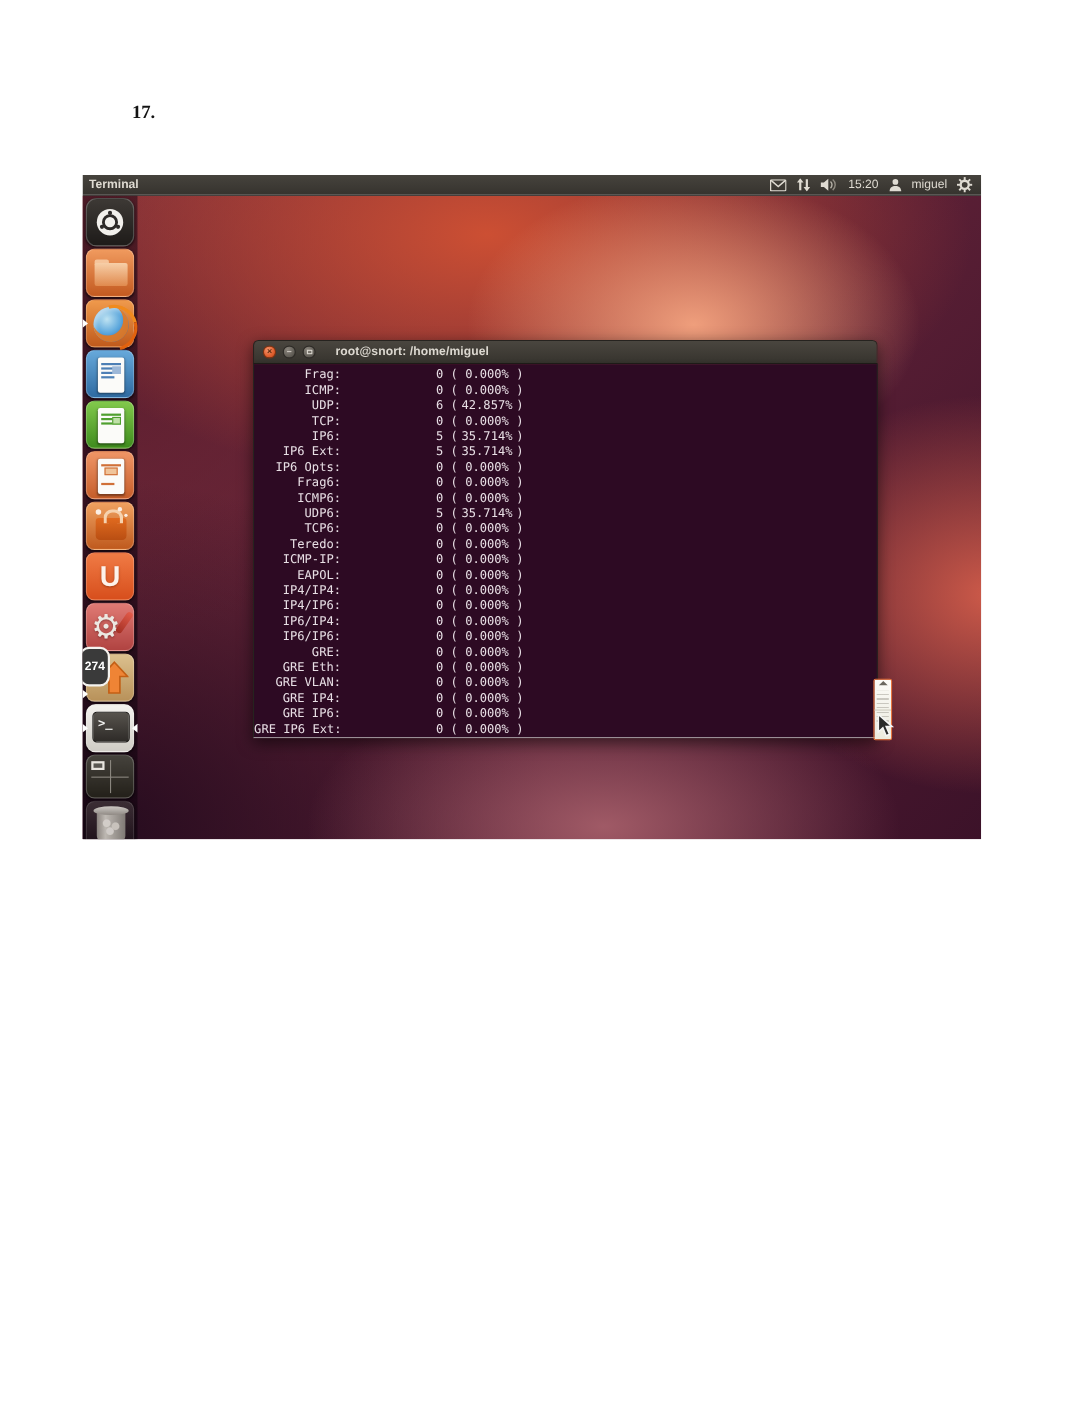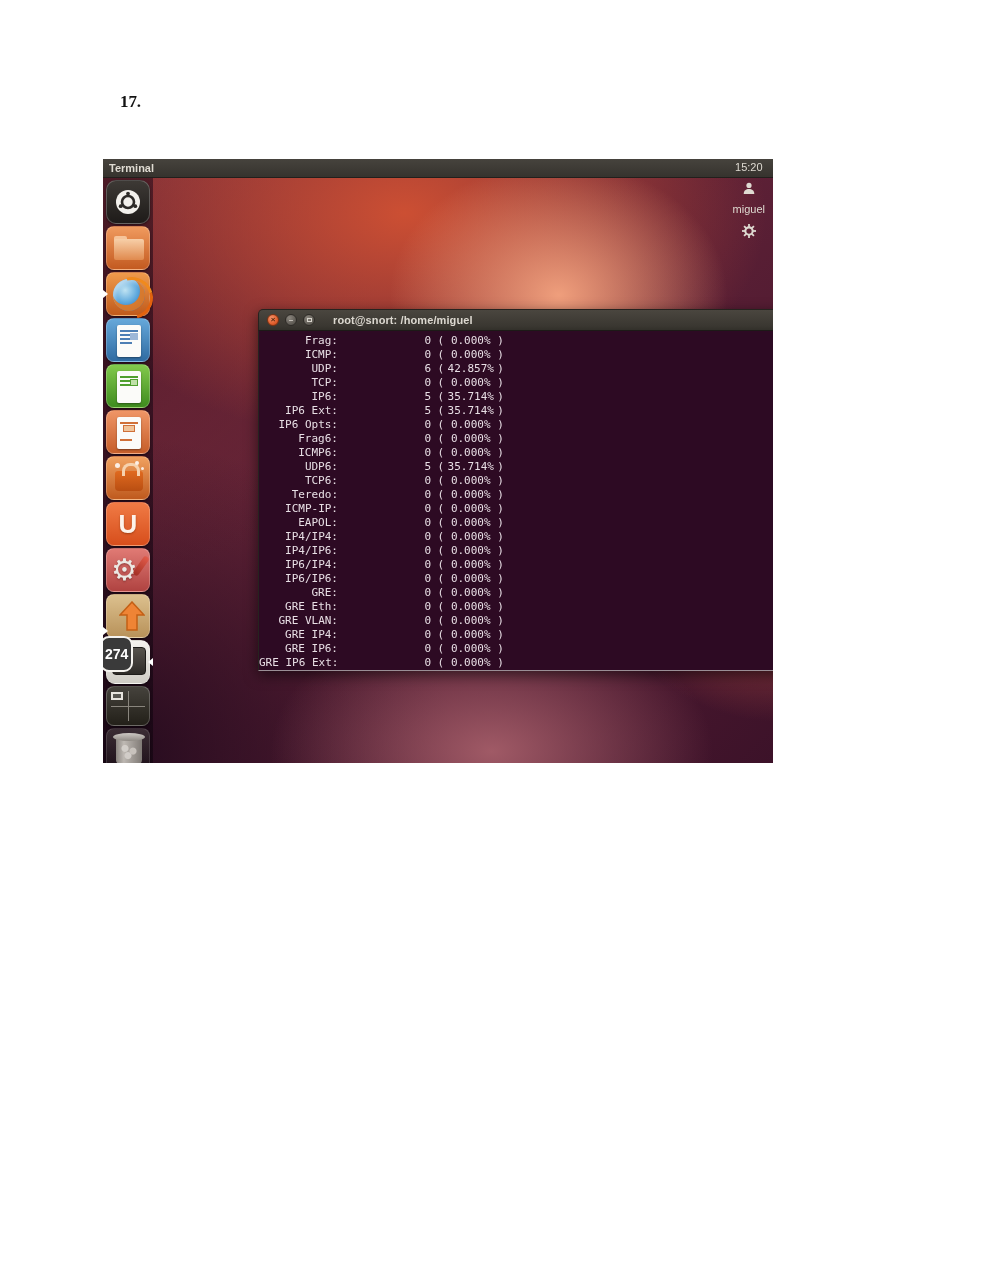--- a/index.html
+++ b/index.html
@@ -7,42 +7,42 @@
   body { width:990px; height:1280px; position:relative; font-family:"Liberation Sans",sans-serif; overflow:hidden; }
 
   
   .heading { position:absolute; left:120px; top:90px; width:740px; display:flex;
              font-family:"Liberation Serif",serif; font-weight:bold; font-size:17px;
              color:#131313; line-height:24px; letter-spacing:-0.1px; }
   .heading .num { width:30px; flex:0 0 30px; }
   .heading .htext div { white-space:nowrap; }
 
   
-  .shot { position:absolute; left:103px; top:159px; width:670px; height:604px; overflow:hidden; }
+  .shot { position:absolute; left:75px; top:159px; width:817px; height:604px; overflow:hidden; }
 
   
   .wallpaper { position:absolute; left:0; top:19px; right:0; bottom:0;
     background:
       radial-gradient(ellipse 42% 38% at 68% 20%, rgba(244,164,128,0.95) 0%, rgba(244,164,128,0) 60%),
       radial-gradient(ellipse 75% 55% at 45% 6%, #cc4f33 0%, rgba(204,79,51,0) 72%),
       radial-gradient(ellipse 45% 50% at 101% 62%, #cd5a49 0%, rgba(205,90,73,0) 62%),
       radial-gradient(ellipse 55% 40% at 58% 98%, #a05a66 0%, rgba(160,90,102,0) 60%),
       radial-gradient(ellipse 70% 75% at 0% 100%, #220a1d 0%, rgba(34,10,29,0) 75%),
       radial-gradient(ellipse 60% 55% at 0% 30%, #5e1f30 0%, rgba(94,31,48,0) 70%),
       linear-gradient(135deg, #7c2f3c 0%, #5a1f35 55%, #3c1229 100%);
   }
 
   
   .panel { position:absolute; left:0; top:0; right:0; height:19px;
     background:linear-gradient(#46433d,#36332e); color:#dfdbd2;
     display:flex; align-items:center; font-size:11px; z-index:5;
     border-bottom:1px solid #221f1c; }
   .panel .app { font-weight:bold; margin-left:6px; }
   .panel .spacer { flex:1; }
-  .panel .ind { display:flex; align-items:center; gap:9px; margin-right:8px;flex-direction:column; }
+  .panel .ind { display:flex; align-items:center; gap:9px; margin-right:8px; }
   .panel .ind svg { display:block; }
   .panel .clock, .panel .user { font-size:11px; }
 
   
   .launcher { position:absolute; left:0; top:19px; width:50px; bottom:0;
     background:linear-gradient(rgba(30,8,24,0.55),rgba(18,5,16,0.65)); z-index:4; }
   .lcell { position:absolute; left:3px; width:44px; height:44px; }
   .licon { width:44px; height:44px; border-radius:8px; position:relative;
            border:1px solid rgba(255,255,255,0.22);
            box-shadow:0 1px 2px rgba(0,0,0,0.5); overflow:visible; }
@@ -85,22 +85,22 @@
   .ic-u1 { background:linear-gradient(#f07b45,#d74e1c); display:flex; align-items:center; justify-content:center; }
   .ic-u1 span { color:#fdf2ea; font-size:26px; font-weight:bold; font-family:"Liberation Sans",sans-serif; text-shadow:0 1px 2px rgba(120,40,5,0.6); }
 
   .ic-set { background:linear-gradient(#e07a74,#b04341); }
   .ic-set .gearbig { position:absolute; left:4px; top:3px; font-size:30px; color:#ece8e2; text-shadow:0 1px 2px rgba(80,20,20,0.5); }
   .ic-set .wrench { position:absolute; right:5px; top:6px; width:6px; height:22px; background:linear-gradient(#e25b4a,#a32f24); border-radius:3px; transform:rotate(35deg); }
 
   .ic-upd { background:linear-gradient(#dcc08e,#b8925a); }
   .ic-upd svg { position:absolute; right:4px; top:6px; }
   .badge { position:absolute; left:-6px; top:-6px; min-width:26px; height:15px; background:#3a3a3a;
-    border:2px solid #f5f3ef; border-radius:9px; color:#fff; font-size:14px; font-weight:bold;
-    display:flex; align-items:center; justify-content:center; z-index:7; padding:16px 3px;margin-top:48px; }
+    border:2px solid #f5f3ef; border-radius:9px; color:#fff; font-size:11px; font-weight:bold;
+    display:flex; align-items:center; justify-content:center; z-index:7; padding:16px 3px; }
 
   .ic-term { background:linear-gradient(#f4f2ee,#cfccc5); border-radius:9px; }
   .ic-term .screen { position:absolute; left:5px; top:6px; width:34px; height:28px; background:linear-gradient(#57534d,#2e2b28); border-radius:4px; border:1px solid #1d1b19; }
   .ic-term .screen span { position:absolute; left:4px; top:3px; color:#f2f2f0; font-family:"DejaVu Sans Mono",monospace; font-size:11px; font-weight:bold; }
 
   .ic-ws { background:linear-gradient(#45423c,#232019); }
   .ic-ws .grid { position:absolute; inset:4px; 
     background:linear-gradient(#8a867e,#8a867e) 50% 0/1px 100% no-repeat, linear-gradient(#8a867e,#8a867e) 0 50%/100% 1px no-repeat; }
   .ic-ws .cell { position:absolute; left:4px; top:5px; width:12px; height:8px; border:2px solid #e8e5df; background:rgba(255,255,255,0.15); }
 

